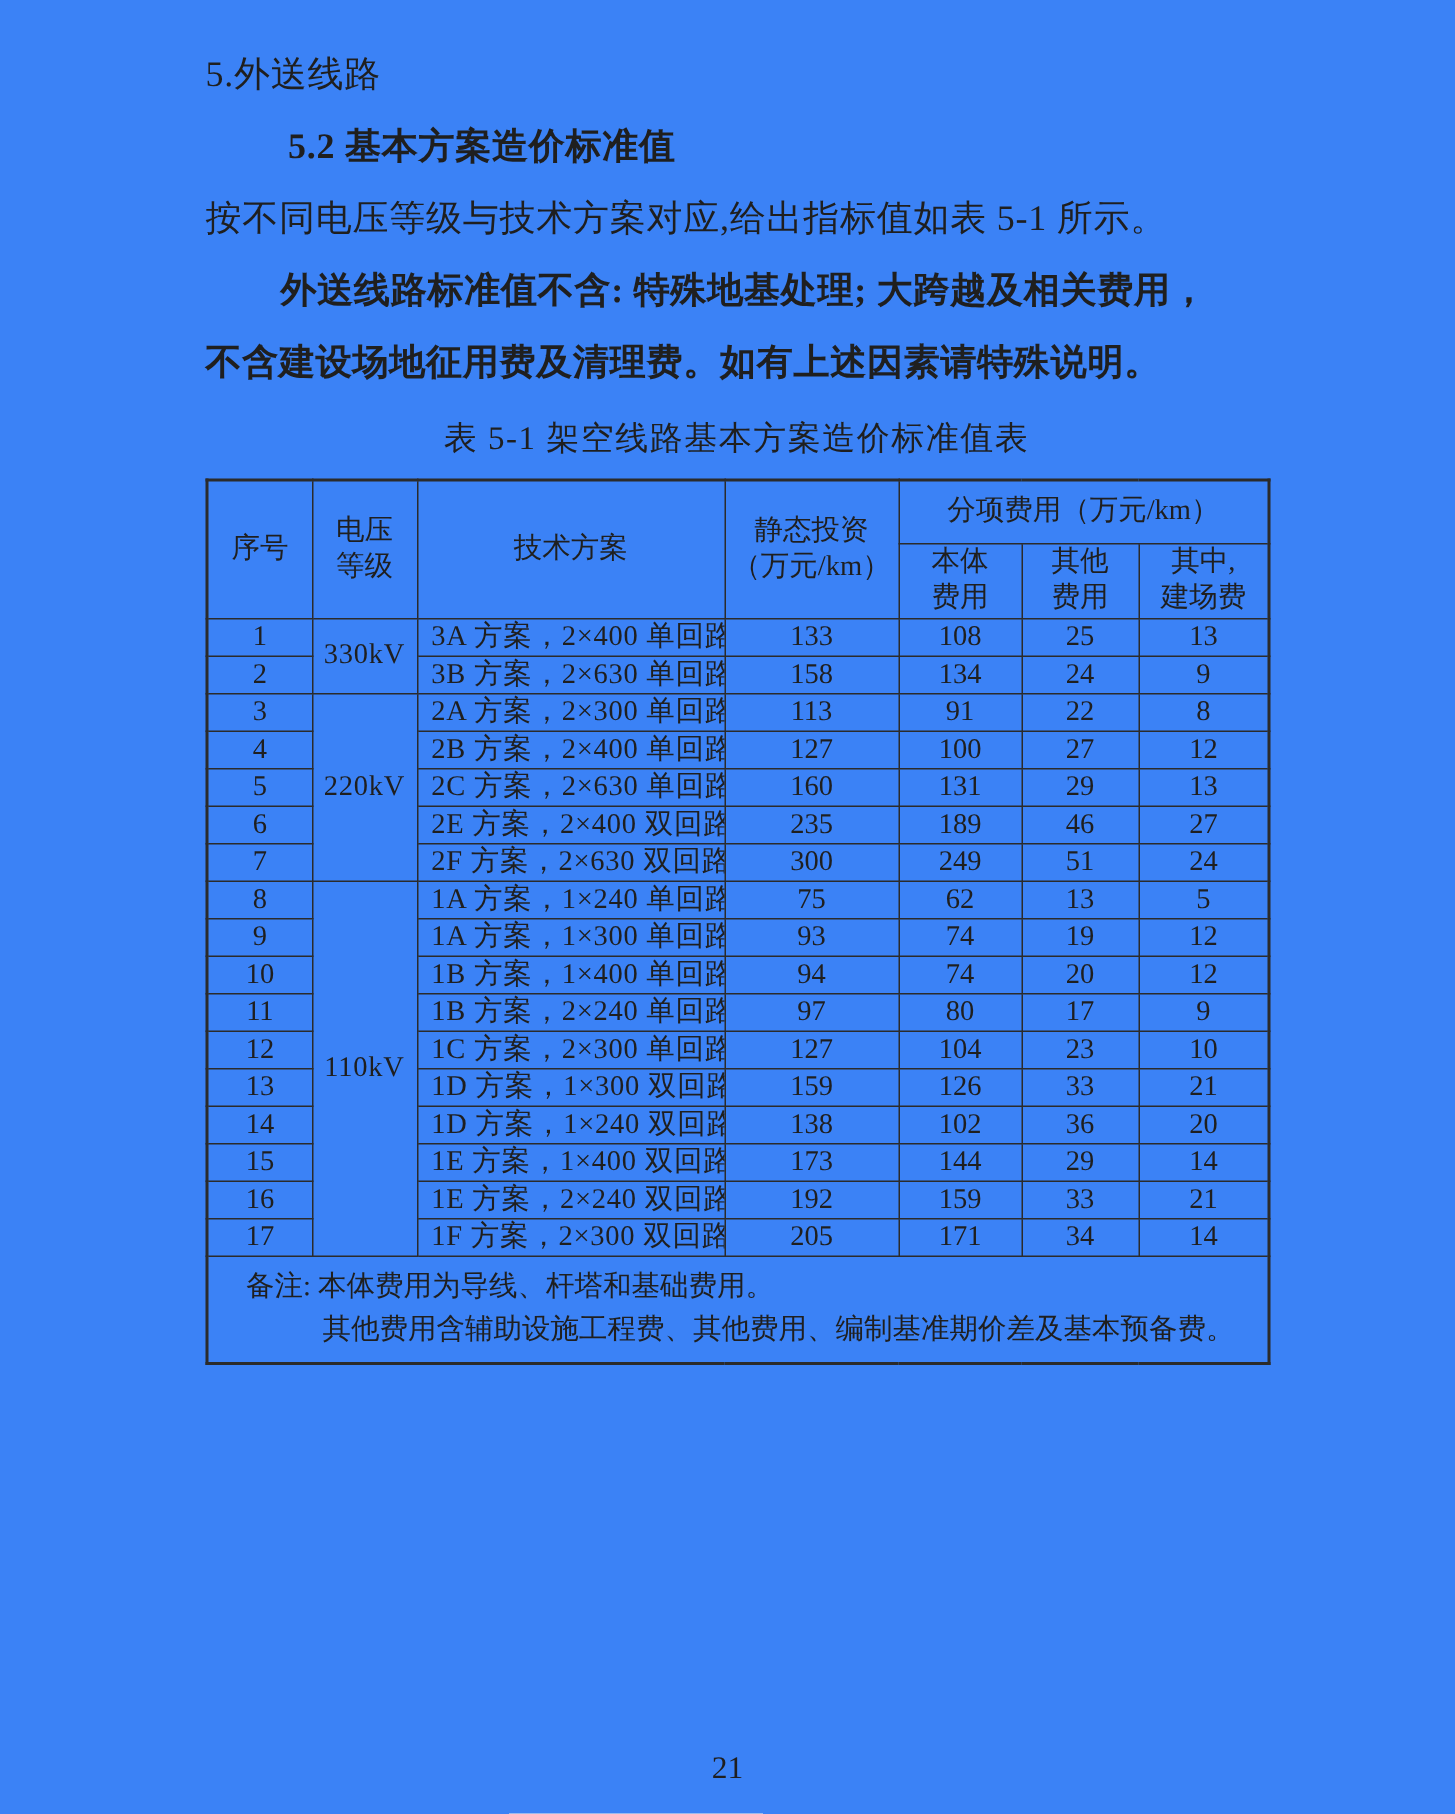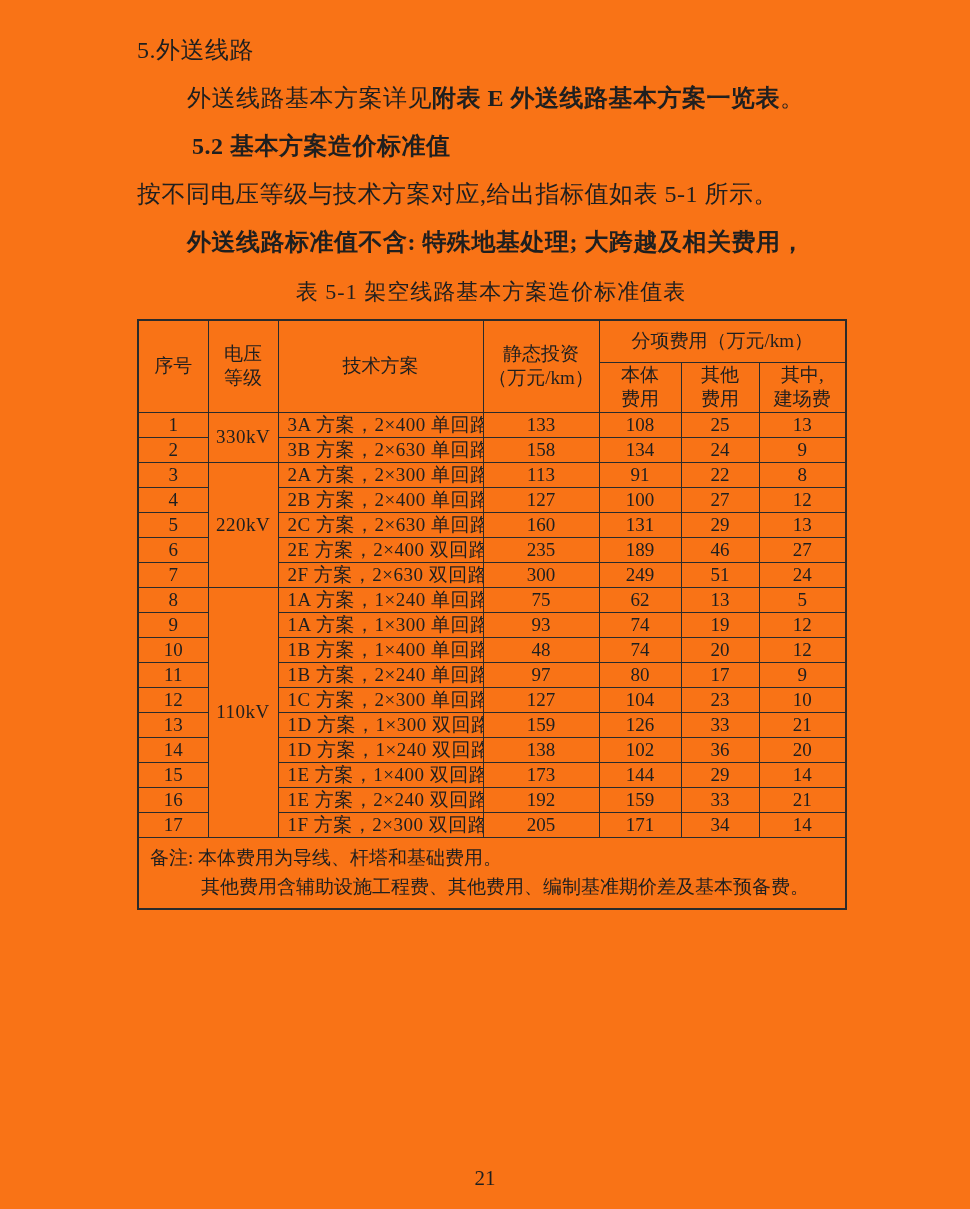--- a/index.html
+++ b/index.html
@@ -2,21 +2,21 @@
 <html><head>
 <meta charset="utf-8">
 <style>
   * { margin: 0; padding: 0; box-sizing: border-box; }
   html, body { background: #e8e8e8; }
   .page {
     position: relative;
     width: 970px;
     height: 1209px;
     margin: 0 auto;
-    background: #f97316;
+    background: #3b82f6;
     font-family: "Liberation Serif", "DejaVu Serif", serif;
     color: #1f1f1f;
     overflow: hidden;
   }
   .content {
     position: absolute;
     left: 137px;
     top: 26px;
     width: 708px;
   }
@@ -63,21 +63,21 @@
   .cost-table tbody td {
     font-size: 19px;
     height: 25px;
     line-height: 24px;
     white-space: nowrap;
   }
   .cost-table td.c-volt { font-size: 19px; letter-spacing: 0.5px; margin-top: 28px; }
   .cost-table td.c-plan { text-align: left; padding-left: 9px; letter-spacing: 0.5px; }
   .cost-table td.remark-cell {
     text-align: left;
-    padding: 5px 8px 7px 11px;
+    padding: 5px 8px 7px 25px;
     height: 60px;
     vertical-align: middle;
   }
   .remark-first, .remark-cont {
     font-size: 19px;
     line-height: 29px;
     white-space: nowrap;
   }
   .remark-cont { margin-left: 51px; }
   .page-number {
@@ -90,24 +90,24 @@
   }
 </style>
 </head>
 <body>
 
 <div class="page">
   <div class="content">
 
     <div>
         <div class="fl-h1"><span>5.外送线路</span></div>
-        <div class="fl-line indent"><span>外送线路基本方案详见</span><span class="bold">附表 E 外送线路基本方案一览表</span><span>。</span></div>
         <div class="fl-h2"><span>5.2 基本方案造价标准值</span></div>
         <div class="fl-line"><span>按不同电压等级与技术方案对应,给出指标值如表 5-1 所示。</span></div>
         <div class="fl-line indent bold"><span class="bold">外送线路标准值不含: 特殊地基处理; 大跨越及相关费用，</span></div>
+        <div class="fl-line bold"><span class="bold">不含建设场地征用费及清理费。如有上述因素请特殊说明。</span></div>
         <div class="fl-caption"><span>表 5-1 架空线路基本方案造价标准值表</span></div>
       </div>
 
     <table class="cost-table">
       <colgroup>
         <col style="width:70px">
           <col style="width:70px">
           <col style="width:205px">
         <col style="width:116px">
           <col style="width:82px">
@@ -205,21 +205,21 @@
             <td class="c-seq">9</td>
             <td class="c-plan">1A 方案，1×300 单回路</td>
             <td class="c-num">93</td>
             <td class="c-num">74</td>
             <td class="c-num">19</td>
             <td class="c-num">12</td>
           </tr>
           <tr>
             <td class="c-seq">10</td>
             <td class="c-plan">1B 方案，1×400 单回路</td>
-            <td class="c-num">48</td>
+            <td class="c-num">94</td>
             <td class="c-num">74</td>
             <td class="c-num">20</td>
             <td class="c-num">12</td>
           </tr>
           <tr>
             <td class="c-seq">11</td>
             <td class="c-plan">1B 方案，2×240 单回路</td>
             <td class="c-num">97</td>
             <td class="c-num">80</td>
             <td class="c-num">17</td>

